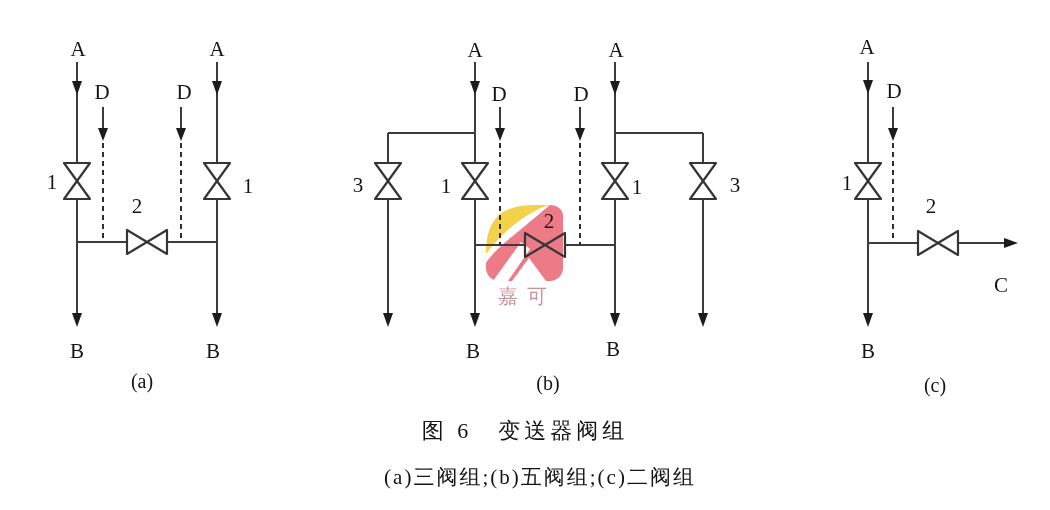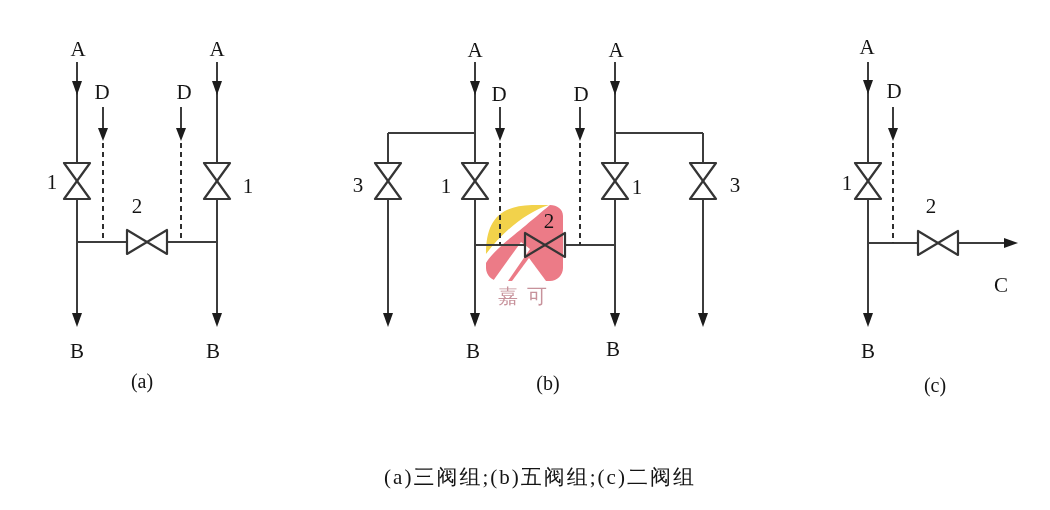--- a/index.html
+++ b/index.html
@@ -192,14 +192,15 @@
       <text class="lbl" x="867" y="54">A</text>
       <text class="lbl" x="894" y="98">D</text>
       <text class="lbl" x="847" y="190">1</text>
       <text class="lbl" x="931" y="213">2</text>
       <text class="lbl" x="1001" y="292">C</text>
       <text class="lbl" x="868" y="358">B</text>
       <text class="cap" x="935" y="392">(c)</text>
     </g>
   </svg>
 
+  <div class="caption-title">图 6　变送器阀组</div>
   <div class="caption-sub">(a)三阀组;(b)五阀组;(c)二阀组</div>
 </div>
 
 </body></html>

